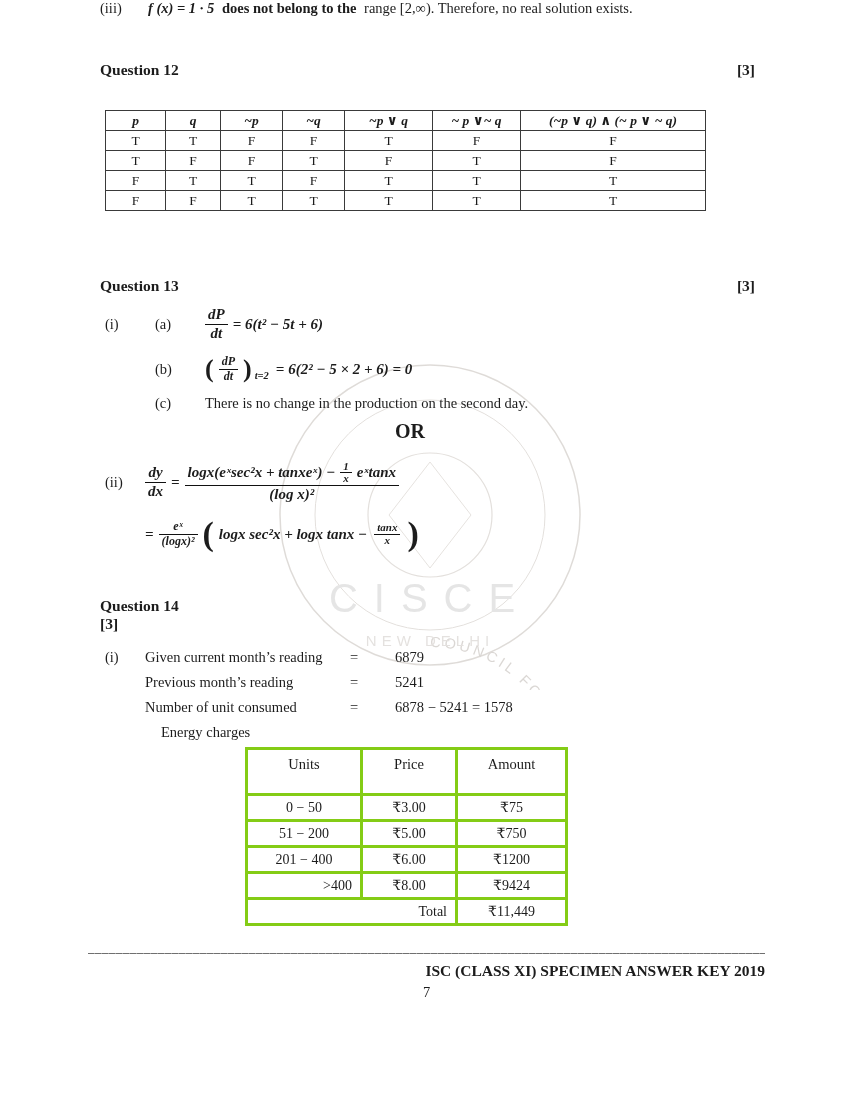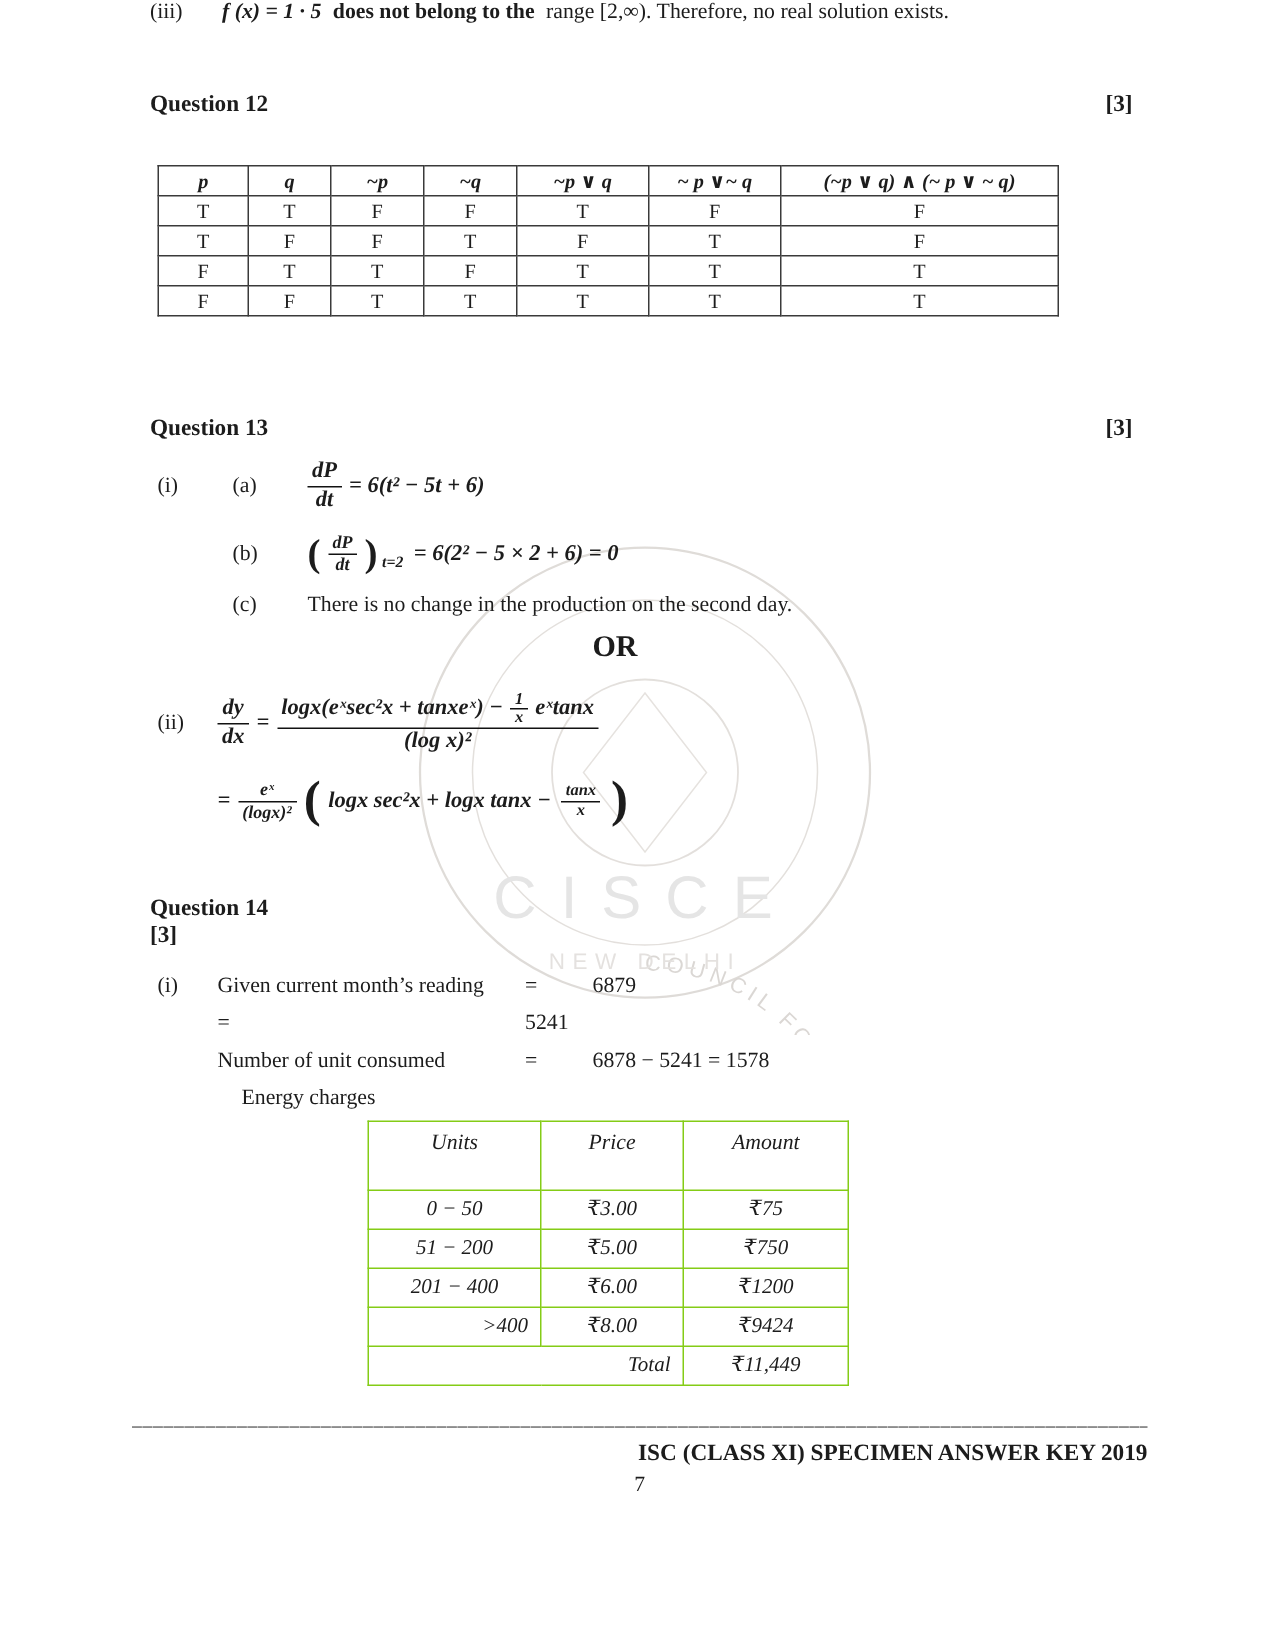--- a/index.html
+++ b/index.html
@@ -126,25 +126,24 @@
   .energy-line { margin-left: 61px; line-height: 25px; }
 
   .bill-table {
     border-collapse: collapse;
     margin: 2px 0 0 145px;
     width: 320px;
     table-layout: fixed;
     font-size: 14px;
   }
   .bill-table th, .bill-table td {
-    border: 1px solid #84cc16;
+    border: 3px solid #84cc16;
     text-align: center;
     height: 26px;
     padding: 1px 3px;
-    font-style: italic;
   }
   .bill-table th {
     font-weight: normal;
     height: 46px;
     vertical-align: top;
     padding-top: 6px;
     font-size: 14.5px;
   }
   .bcol-units { width: 115px; } .bcol-price { width: 95px; } .bcol-amount { width: 110px; }
   .ta-right { text-align: right !important; padding-right: 8px !important; }
@@ -341,20 +340,21 @@
     </div>
 
     <div class="reading-row reading-first">
       <span>(i)</span>
       <span>Given current month’s reading</span>
       <span>=</span>
       <span>6879</span>
     </div>
     <div class="reading-row">
       <span></span>
+      <span>Previous month’s reading</span>
       <span>=</span>
       <span>5241</span>
     </div>
     <div class="reading-row">
       <span></span>
       <span>Number of unit consumed</span>
       <span>=</span>
       <span>6878 − 5241 = 1578</span>
     </div>
     <div class="energy-line">Energy charges</div>

